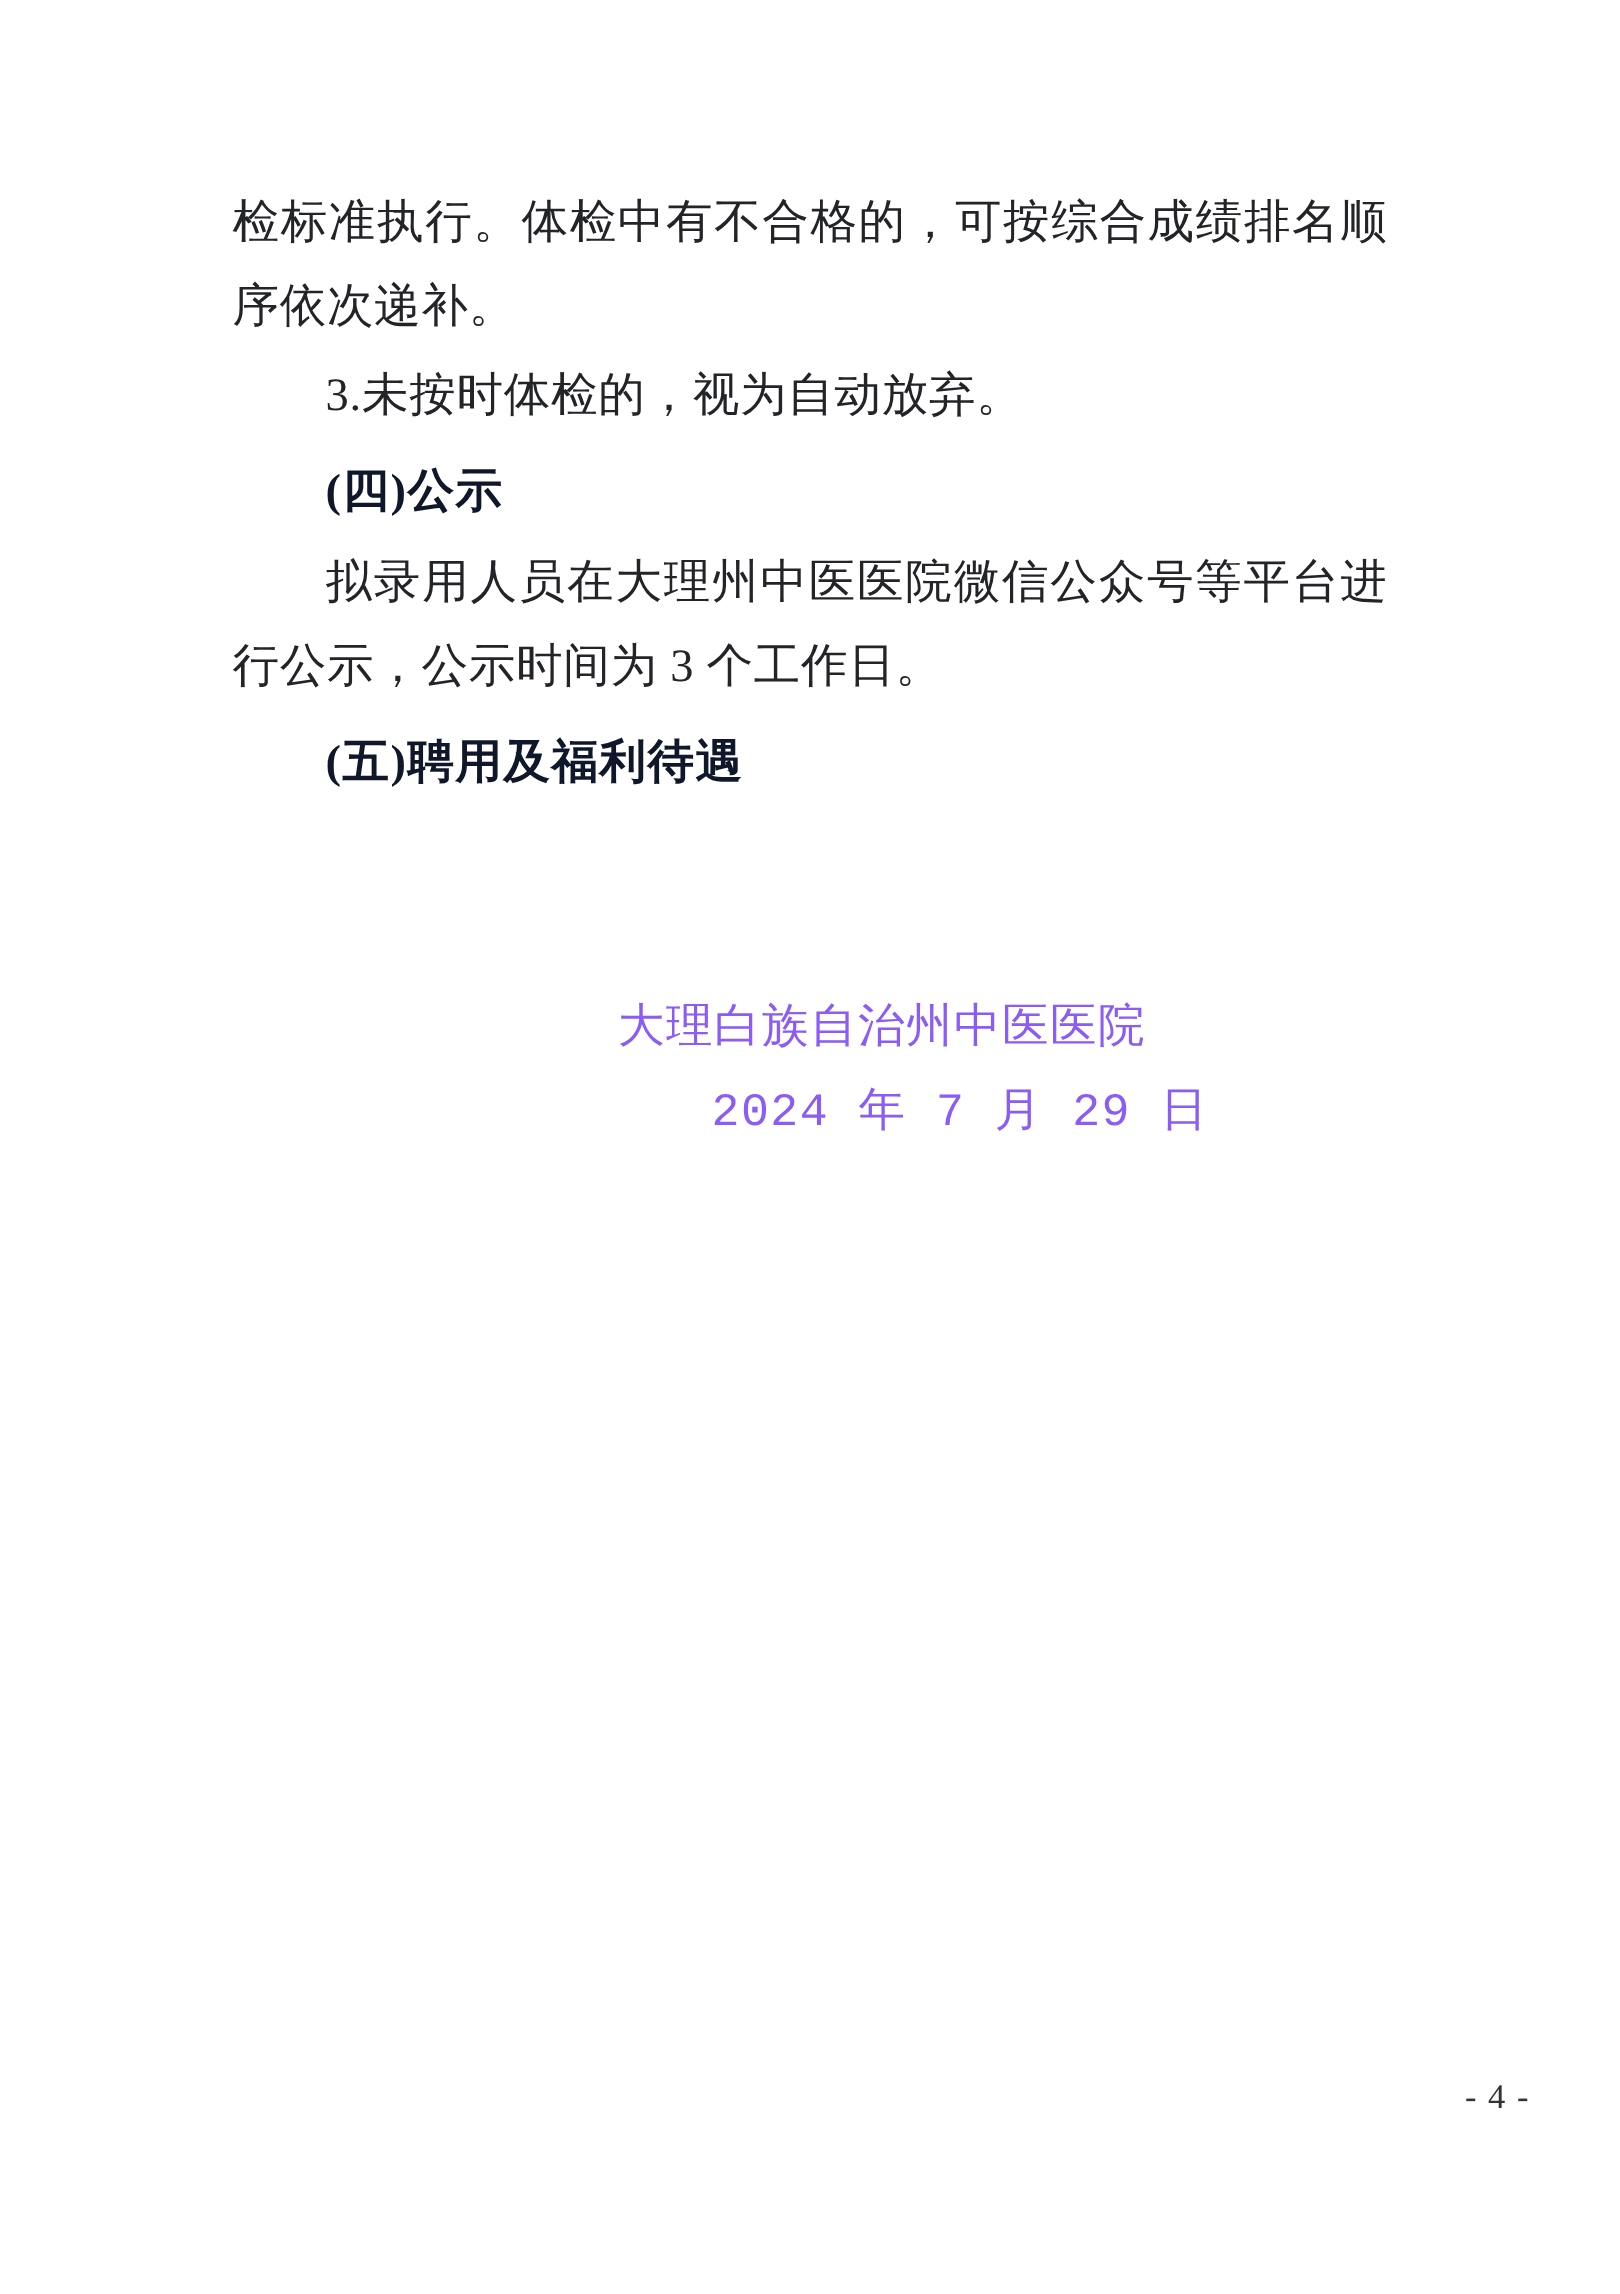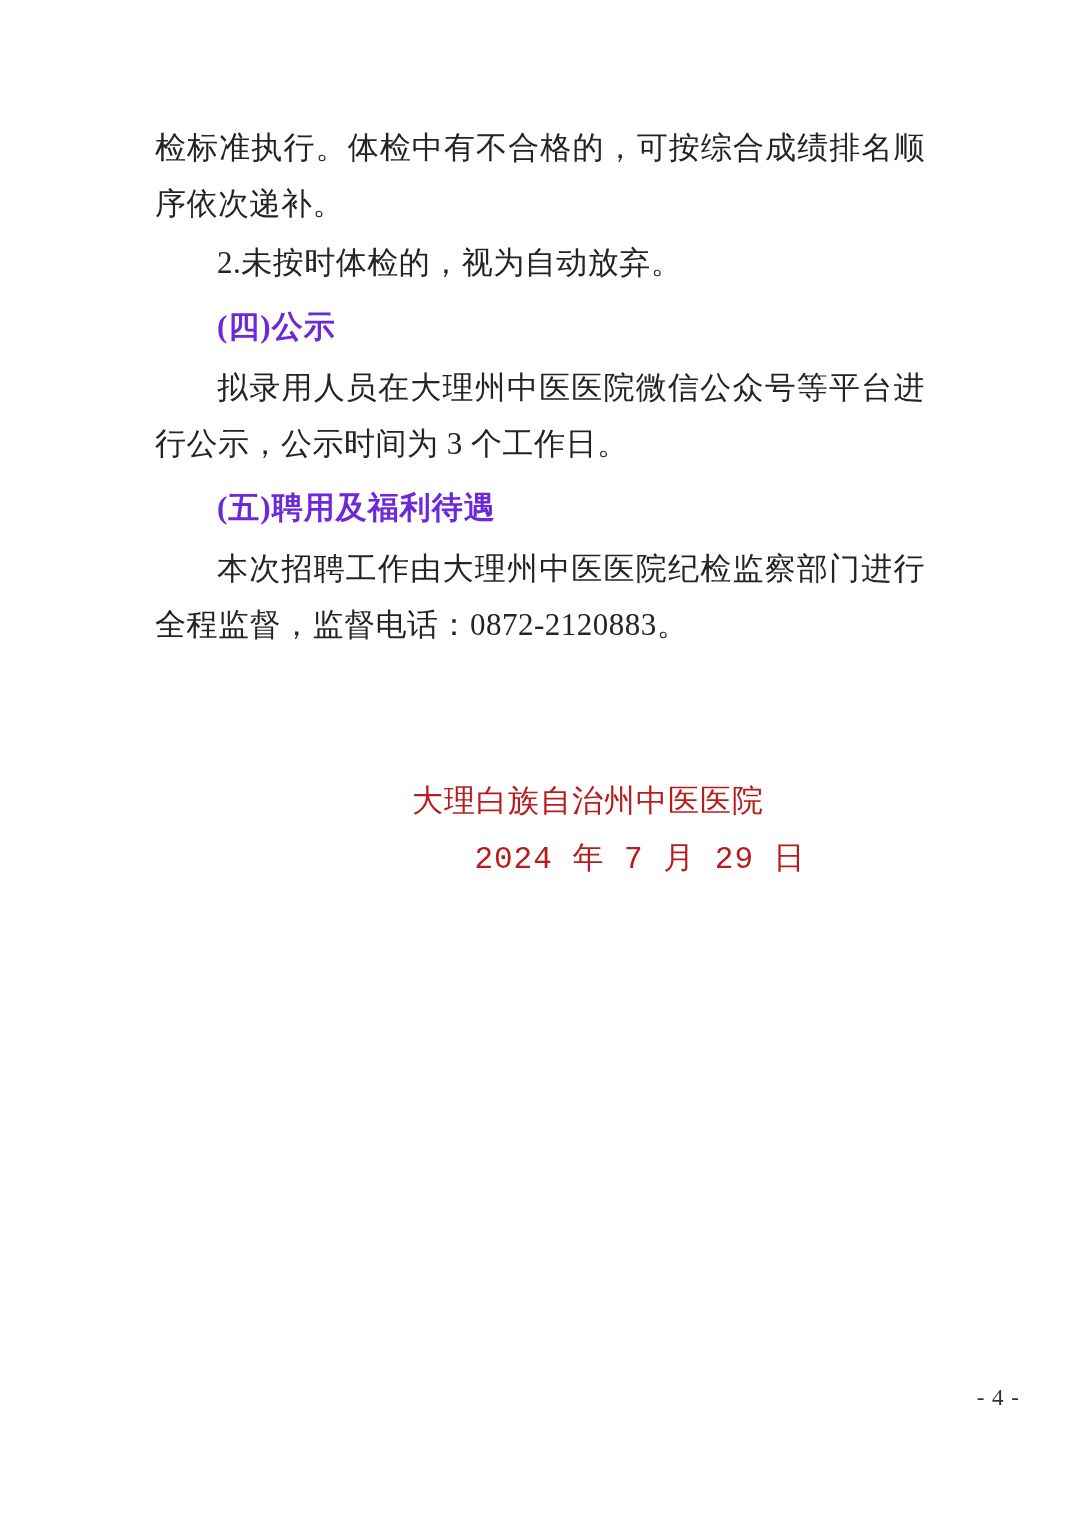--- a/index.html
+++ b/index.html
@@ -36,27 +36,27 @@
   .para-indent {
     margin: 0 0 2px 0;
     text-indent: 62px;
   }
   .heading {
     margin: 8px 0 4px 0;
     text-indent: 62px;
     font-weight: bold;
     font-size: 31px;
     letter-spacing: 1px;
-    color: #6d28d9;
+    color: #0f172a;
   }
   .sig-block {
     margin-top: 118px;
     font-size: 31px;
     line-height: 1.9;
-    color: #b91c1c;
+    color: #8b5cf6;
   }
   .sig-org {
     text-align: center;
     padding-left: 96px;
     letter-spacing: 1px;
   }
   .sig-date {
     text-align: center;
     padding-left: 200px;
     letter-spacing: 1px;
@@ -73,31 +73,30 @@
 </style>
 </head>
 <body>
 
 <div class="page">
 
   <div class="doc-body">
 
     <p class="para">检标准执行。体检中有不合格的，可按综合成绩排名顺序依次递补。</p>
 
-    <p class="para-indent">2.未按时体检的，视为自动放弃。</p>
+    <p class="para-indent">3.未按时体检的，视为自动放弃。</p>
 
     <p class="heading">(四)公示</p>
 
     <p class="para-indent">拟录用人员在大理州中医医院微信公众号等平台进行公示，公示时间为 3 个工作日。</p>
 
     <p class="heading">(五)聘用及福利待遇</p>
 
 
 
-    <p class="para-indent">本次招聘工作由大理州中医医院纪检监察部门进行全程监督，监督电话：0872-2120883。</p>
 
   </div>
 
   <div class="sig-block">
     <div class="sig-org">大理白族自治州中医医院</div>
     <div class="sig-date">2024 年 7 月 29 日</div>
   </div>
 
   <div class="page-number">- 4 -</div>
 

